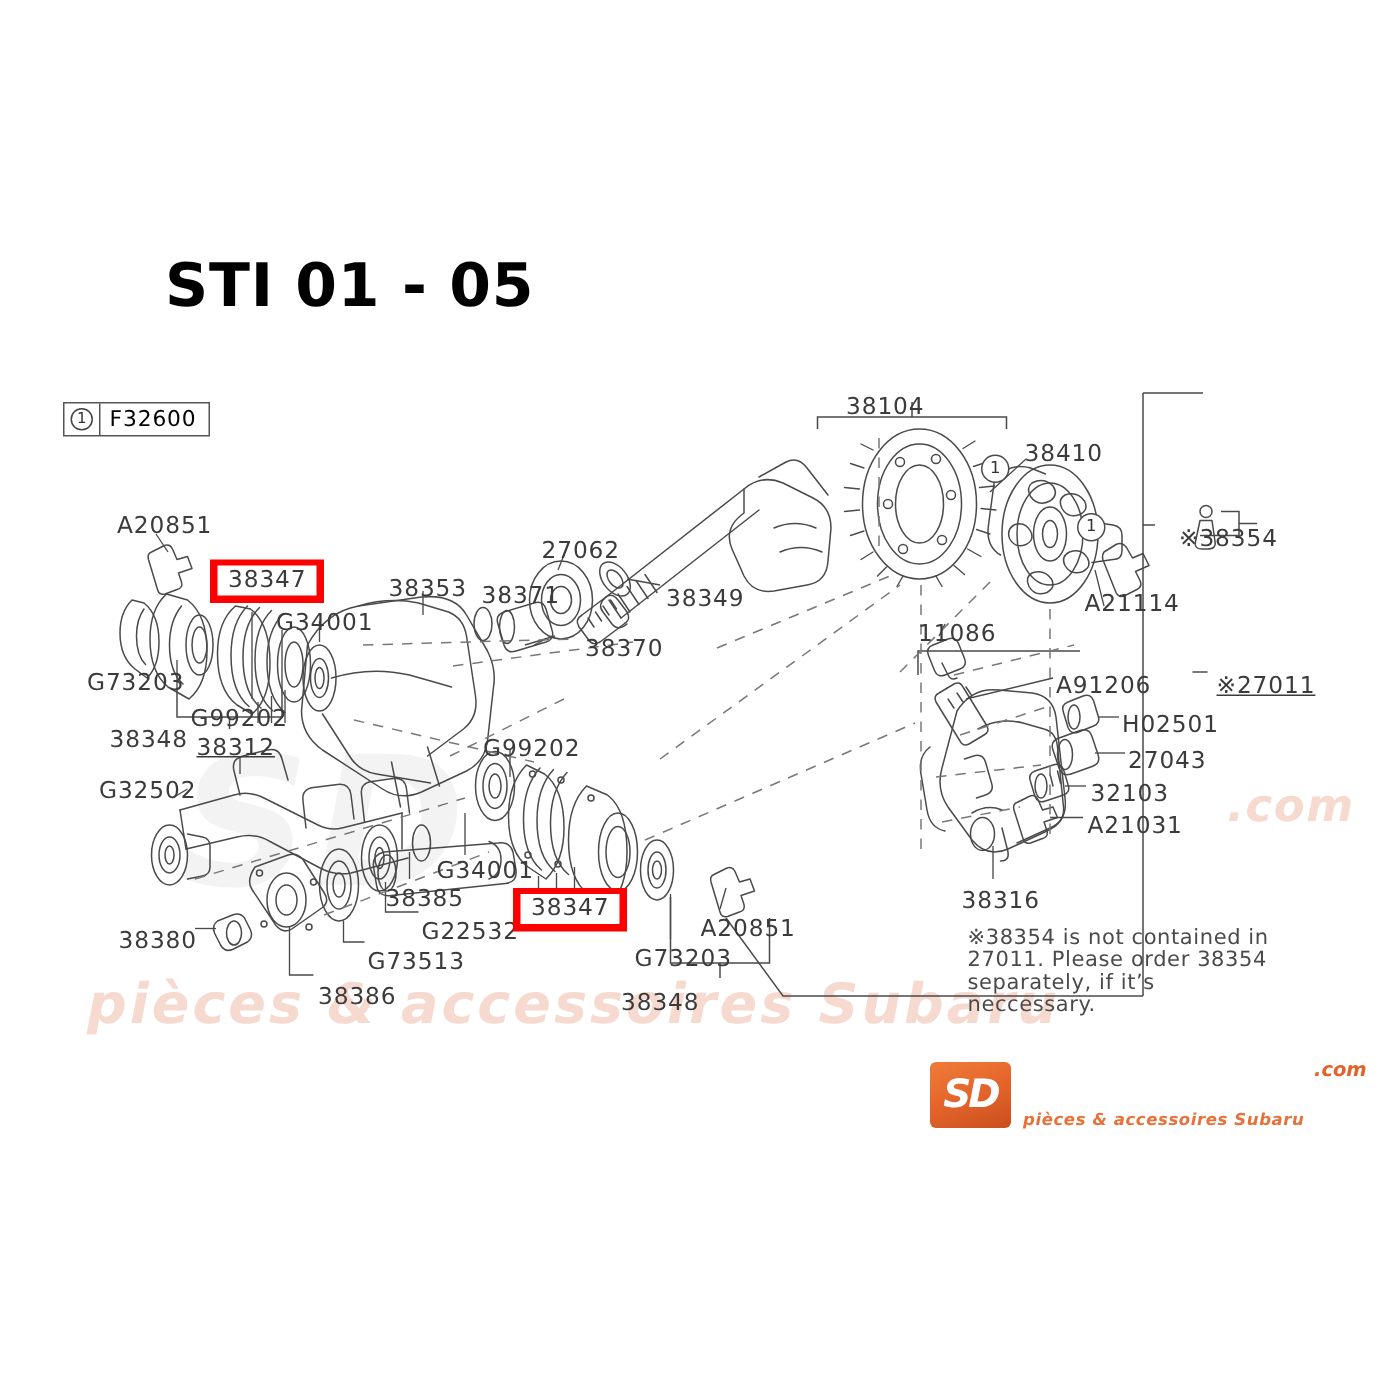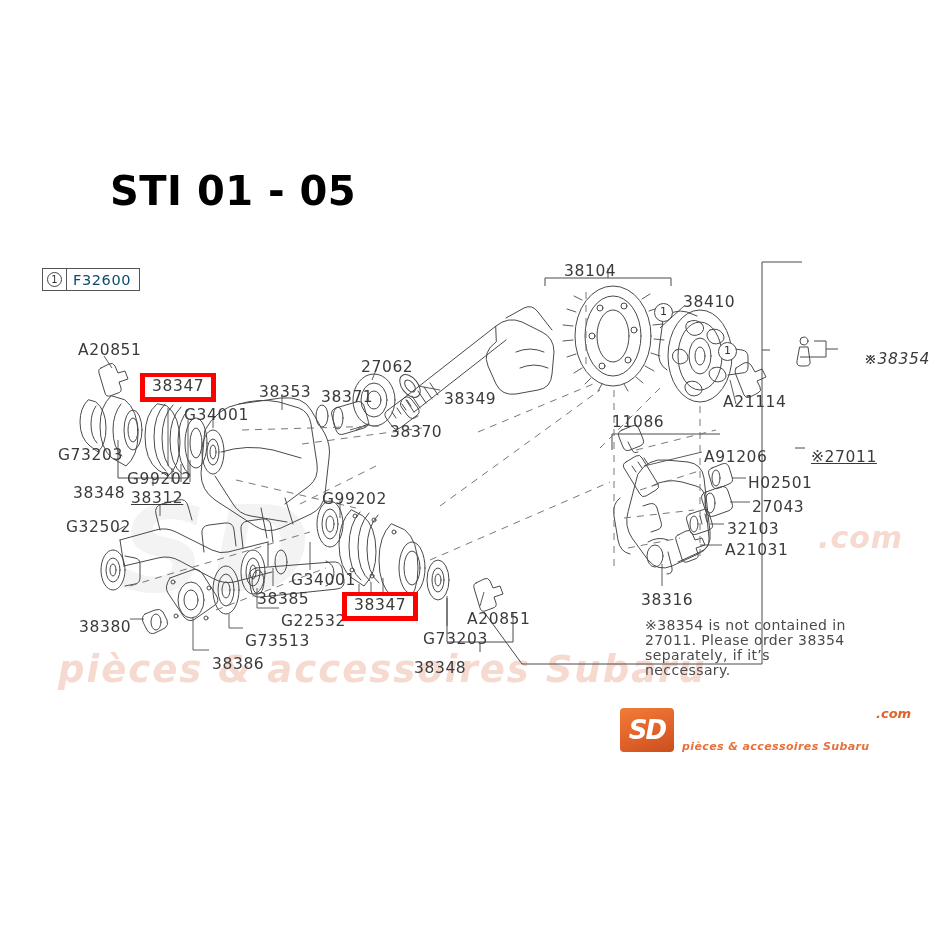--- a/index.html
+++ b/index.html
@@ -77,21 +77,21 @@
     display:flex;align-items:center;justify-content:center;
     width:23px;border-right:1px solid #555;
   }
   .keybox .circle-one{
     width:13px;height:13px;border:1px solid #444;border-radius:50%;
     font-size:10px;line-height:13px;text-align:center;color:#333;
     font-family:"DejaVu Sans",sans-serif;
   }
   .keybox .cell-txt{
     display:flex;align-items:center;padding:0 8px 0 6px;
-    font-family:"DejaVu Sans",sans-serif;font-size:14.5px;color:#0c4a6e;
+    font-family:"DejaVu Sans",sans-serif;font-size:14.5px;color:#000000;
     letter-spacing:0.6px;
   }
 
   
   .circ{
     position:absolute;width:17px;height:17px;
     border:1px solid #4a4a4a;border-radius:50%;
     background:#fff;
     font-family:"DejaVu Sans",sans-serif;
     font-size:11px;line-height:16px;text-align:center;color:#333;
@@ -430,21 +430,21 @@
   <div class="lbl" style="left:184px;top:406px;">G34001</div>
   <div class="lbl" style="left:259px;top:383px;">38353</div>
   <div class="lbl" style="left:321px;top:388px;">38371</div>
   <div class="lbl" style="left:361px;top:358px;">27062</div>
   <div class="lbl" style="left:390px;top:423px;">38370</div>
   <div class="lbl" style="left:444px;top:390px;">38349</div>
   <div class="lbl" style="left:564px;top:262px;">38104</div>
   <div class="lbl" style="left:683px;top:293px;">38410</div>
   <div class="lbl" style="left:723px;top:393px;">A21114</div>
   <div class="lbl" style="left:612px;top:413px;">11086</div>
-  <div class="lbl" style="left:864px;top:350px;font-style:italic;">※38354</div>
+  <div class="lbl" style="left:786px;top:350px;">※38354</div>
   <div class="lbl" style="left:704px;top:448px;">A91206</div>
   <div class="lbl" style="left:748px;top:474px;">H02501</div>
   <div class="lbl" style="left:752px;top:498px;">27043</div>
   <div class="lbl" style="left:727px;top:520px;">32103</div>
   <div class="lbl" style="left:725px;top:541px;text-align:center;">A21031</div>
   <div class="lbl" style="left:641px;top:591px;">38316</div>
   <div class="lbl" style="left:811px;top:448px;text-decoration:underline;">※27011</div>
   <div class="lbl" style="left:79px;top:618px;">38380</div>
   <div class="lbl" style="left:212px;top:655px;">38386</div>
   <div class="lbl" style="left:245px;top:632px;text-align:center;">G73513</div>

